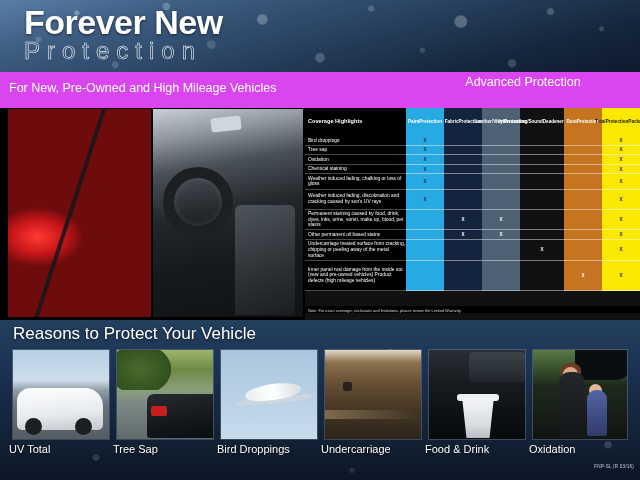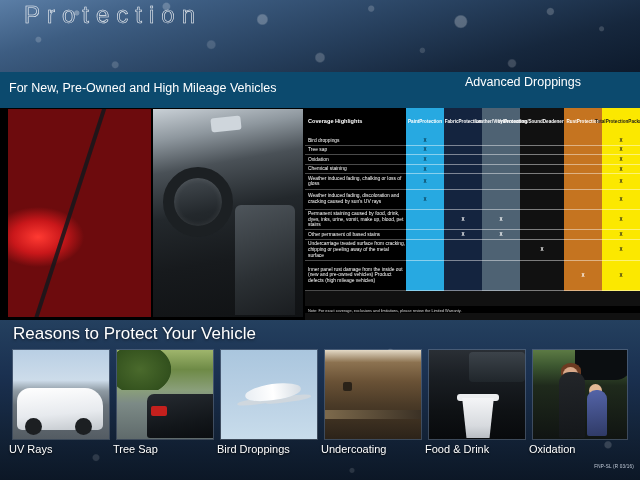--- a/index.html
+++ b/index.html
@@ -62,21 +62,21 @@
     font-size: 24px; color: rgba(255,255,255,.88);
     letter-spacing: 7px; line-height: 26px; margin-top: -2px;
     -webkit-text-stroke: 0.6px rgba(255,255,255,.9);
     color: transparent;
     font-family: "Liberation Sans", sans-serif;
   }
 
   
   .redbar {
     position:absolute; left:0; top:72px; width:640px; height:36px;
-    background:#0c4a6e;
+    background:#d946ef;
   }
   .redbar-left {
     position:absolute; left:9px; top:9px;
     font-size:12.5px; color:#fff; font-weight:400;
   }
   .redbar-right {
     position:absolute; left:408px; top:3px; width:230px;
     text-align:center; color:#fff; font-size:12.5px; line-height:15px;
   }
 
@@ -231,28 +231,29 @@
   }
 </style>
 </head>
 <body>
 
 <div id="page">
 
   <div class="banner">
     <div class="waterbg"></div>
     <div class="logo-wrap">
+      <div class="logo-main">Forever New</div>
       <div class="logo-sub">Protection</div>
     </div>
   </div>
 
   <div class="redbar">
     <div class="redbar-left">For New, Pre-Owned and High Mileage Vehicles</div>
     <div class="redbar-right">
-      <div>Advanced Droppings</div>
+      <div>Advanced Protection</div>
     </div>
   </div>
 
   <div class="mid">
 
     <div class="photo ph-ext"></div>
 
     <div class="photo ph-int">
       <div class="mirror"></div>
       <div class="wheel"></div>
@@ -409,24 +410,24 @@
           <div class="hair"></div>
           <div class="face"></div>
           <div class="woman"></div>
           <div class="cface"></div>
           <div class="child"></div>
         </div>
       </div>
     </div>
 
     <div class="captions" id="captions">
-        <div class="cap p0">UV Rays</div>
+        <div class="cap p0">UV Total</div>
         <div class="cap p1">Tree Sap</div>
         <div class="cap p2">Bird Droppings</div>
-        <div class="cap p3">Undercoating</div>
+        <div class="cap p3">Undercarriage</div>
         <div class="cap p4">Food &amp; Drink</div>
         <div class="cap p5">Oxidation</div>
       </div>
 
     <div class="formcode">FNP-SL (R 03/16)</div>
   </div>
 
 </div>
 
 </body></html>

